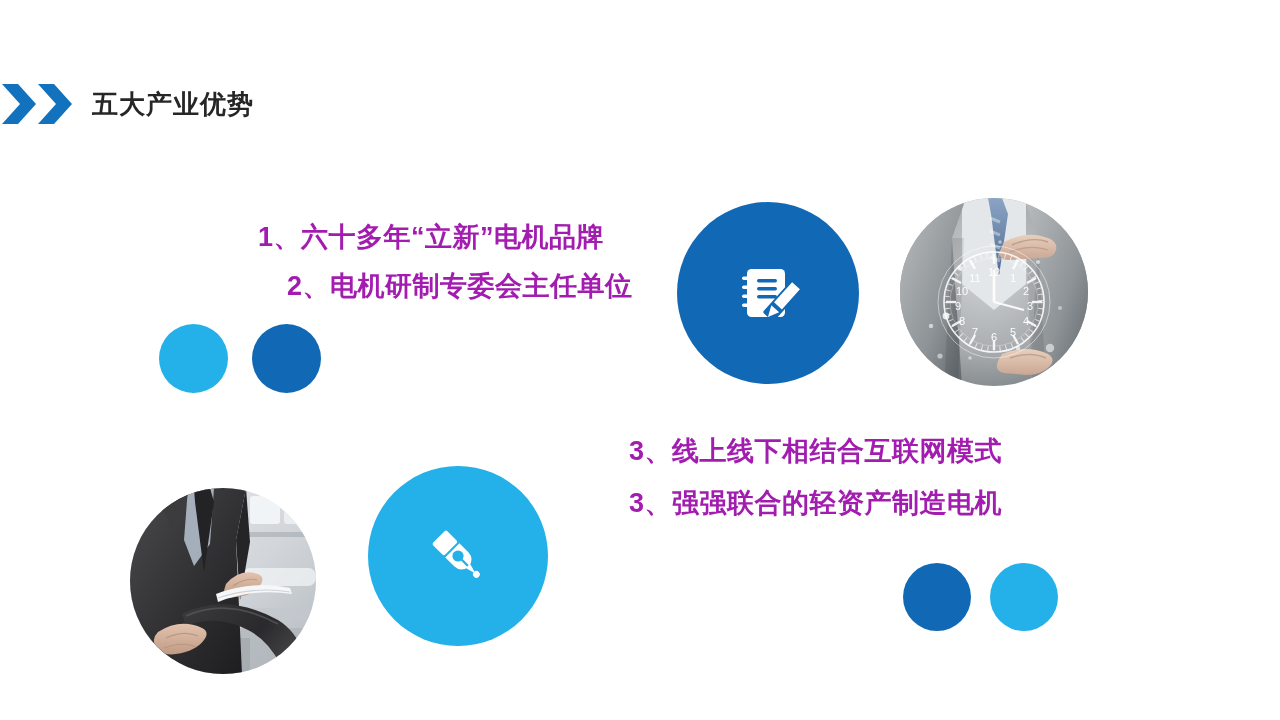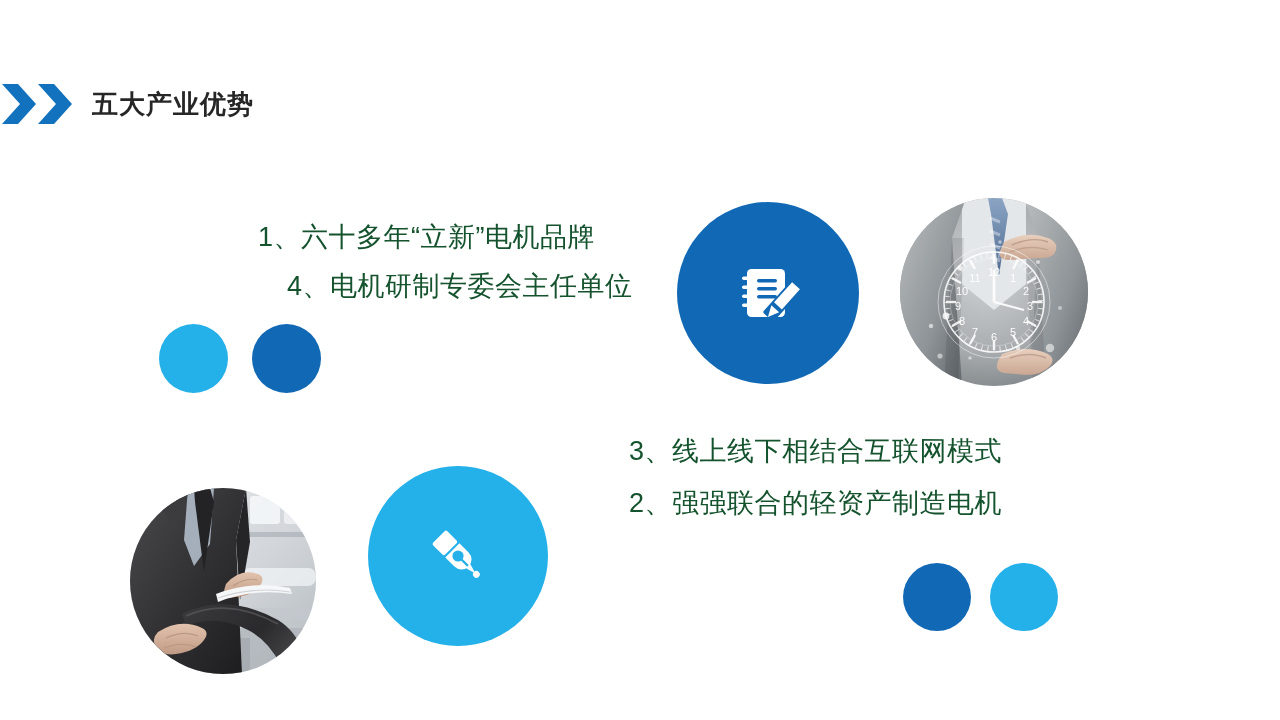--- a/index.html
+++ b/index.html
@@ -76,22 +76,22 @@
     position: absolute;
     inset: 0;
   }
 
   
   .bullet-block {
     position: absolute;
   }
   .bullet-line {
     font-size: 27px;
-    font-weight: normal;
-    color: #14532d;
+    font-weight: bold;
+    color: #a21caf;
     line-height: 1.0;
     white-space: nowrap;
     letter-spacing: 0.5px;
   }
   #bullets-top .bullet-line { margin-bottom: 22px; }
   #bullets-top .bullet-line:last-child { margin-bottom: 0; }
   #bullets-top .indent-1 { margin-left: 0px; }
   #bullets-top .indent-2 { margin-left: 29px; }
   #bullets-bottom .bullet-line { margin-bottom: 25px; }
   #bullets-bottom .bullet-line:last-child { margin-bottom: 0; }
@@ -112,26 +112,26 @@
         <svg viewBox="0 0 34 40" preserveAspectRatio="none">
           <polygon points="0,0 16,0 34,20 16,40 0,40 18,20" fill="#1272BD"></polygon>
         </svg>
       </span>
     </div>
     <div id="header-title">五大产业优势</div>
   </div>
 
   <div class="bullet-block" id="bullets-top" style="left:258px; top:196px;">
     <div class="bullet-line indent-1">1、六十多年“立新”电机品牌</div>
-    <div class="bullet-line indent-2">4、电机研制专委会主任单位</div>
+    <div class="bullet-line indent-2">2、电机研制专委会主任单位</div>
   </div>
 
   <div class="bullet-block" id="bullets-bottom" style="left:629px; top:410px;">
     <div class="bullet-line">3、线上线下相结合互联网模式</div>
-    <div class="bullet-line">2、强强联合的轻资产制造电机</div>
+    <div class="bullet-line">3、强强联合的轻资产制造电机</div>
   </div>
 
   <div class="circle" style="left:159px; top:296px; width:69px; height:69px; background:#24B0E8;"></div>
   <div class="circle" style="left:252px; top:296px; width:69px; height:69px; background:#1168B4;"></div>
 
   <div class="circle" style="left:903px; top:535px; width:68px; height:68px; background:#1168B4;"></div>
   <div class="circle" style="left:990px; top:535px; width:68px; height:68px; background:#24B0E8;"></div>
 
   <div class="circle icon-circle" style="left:677px; top:174px; width:182px; height:182px; background:#1168B4;">
     <span>

